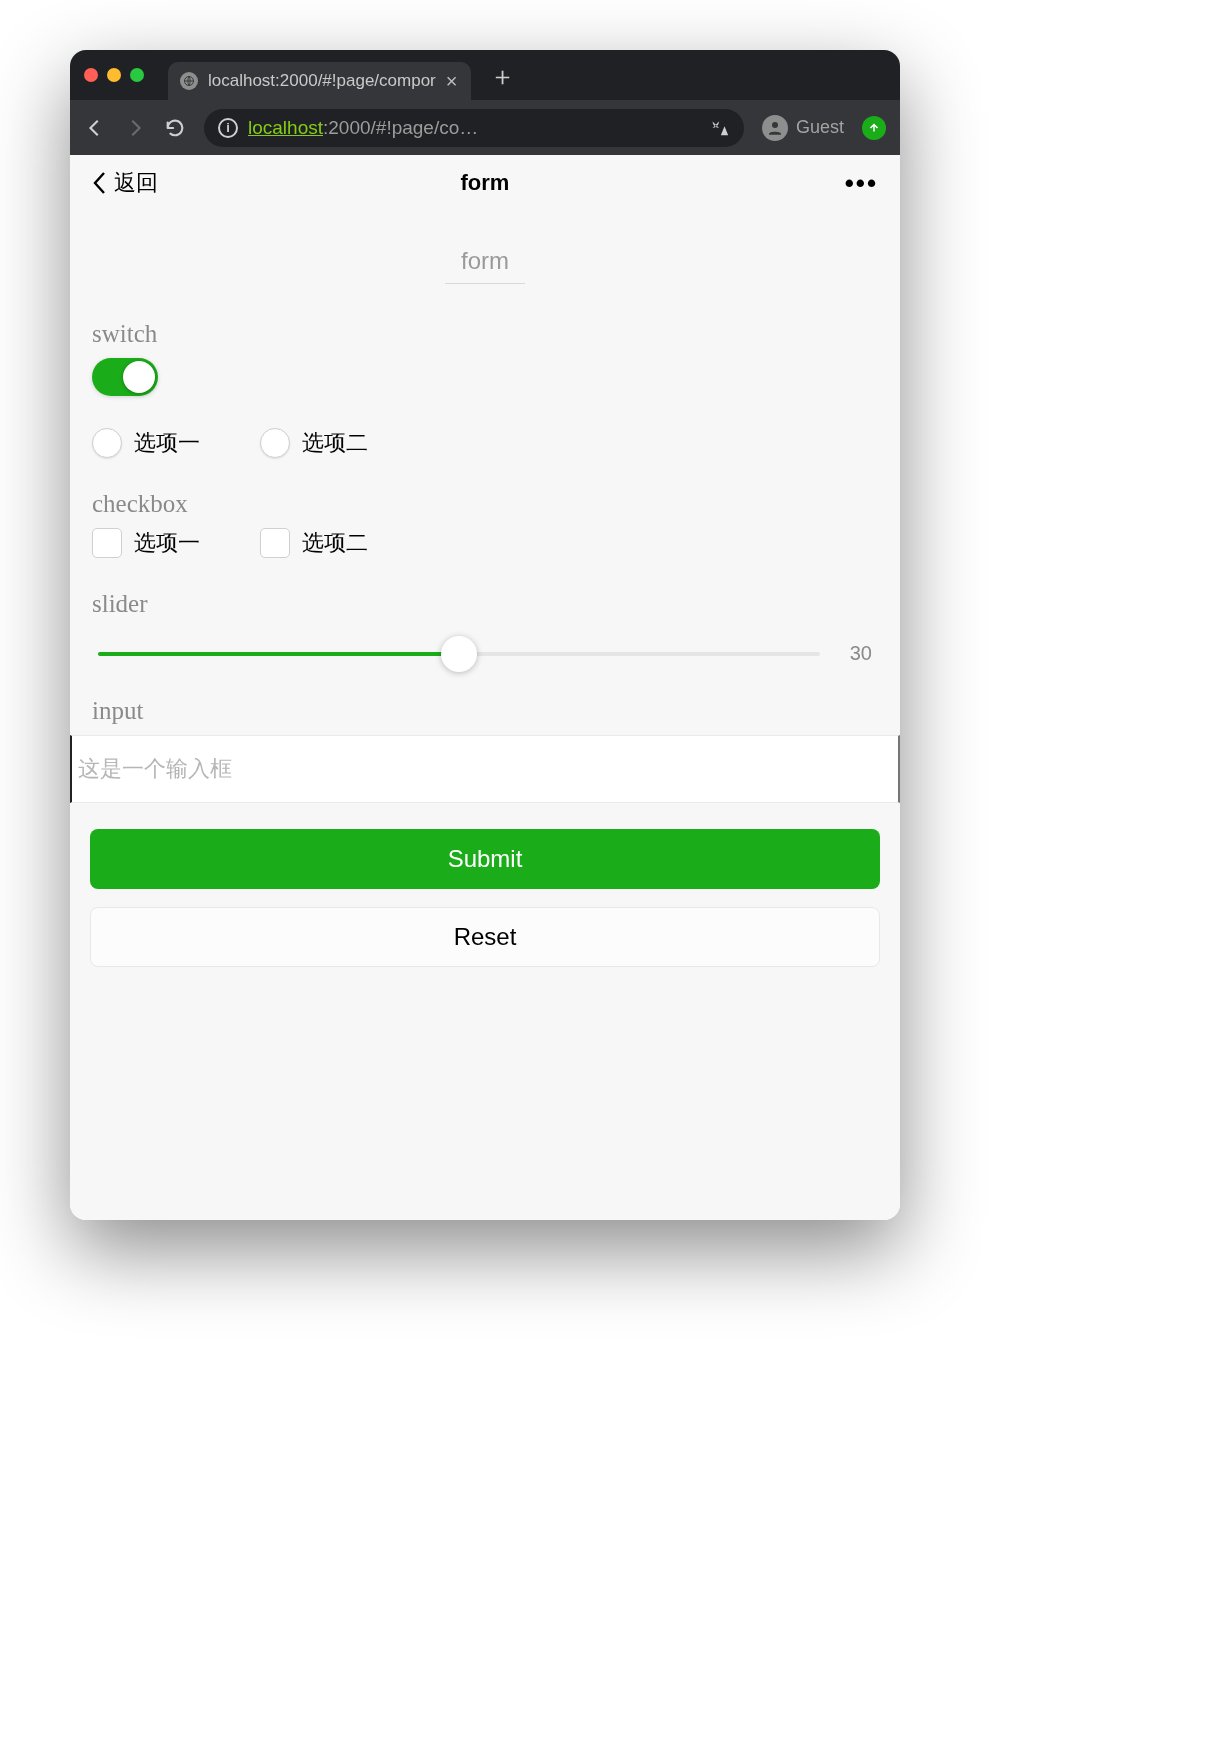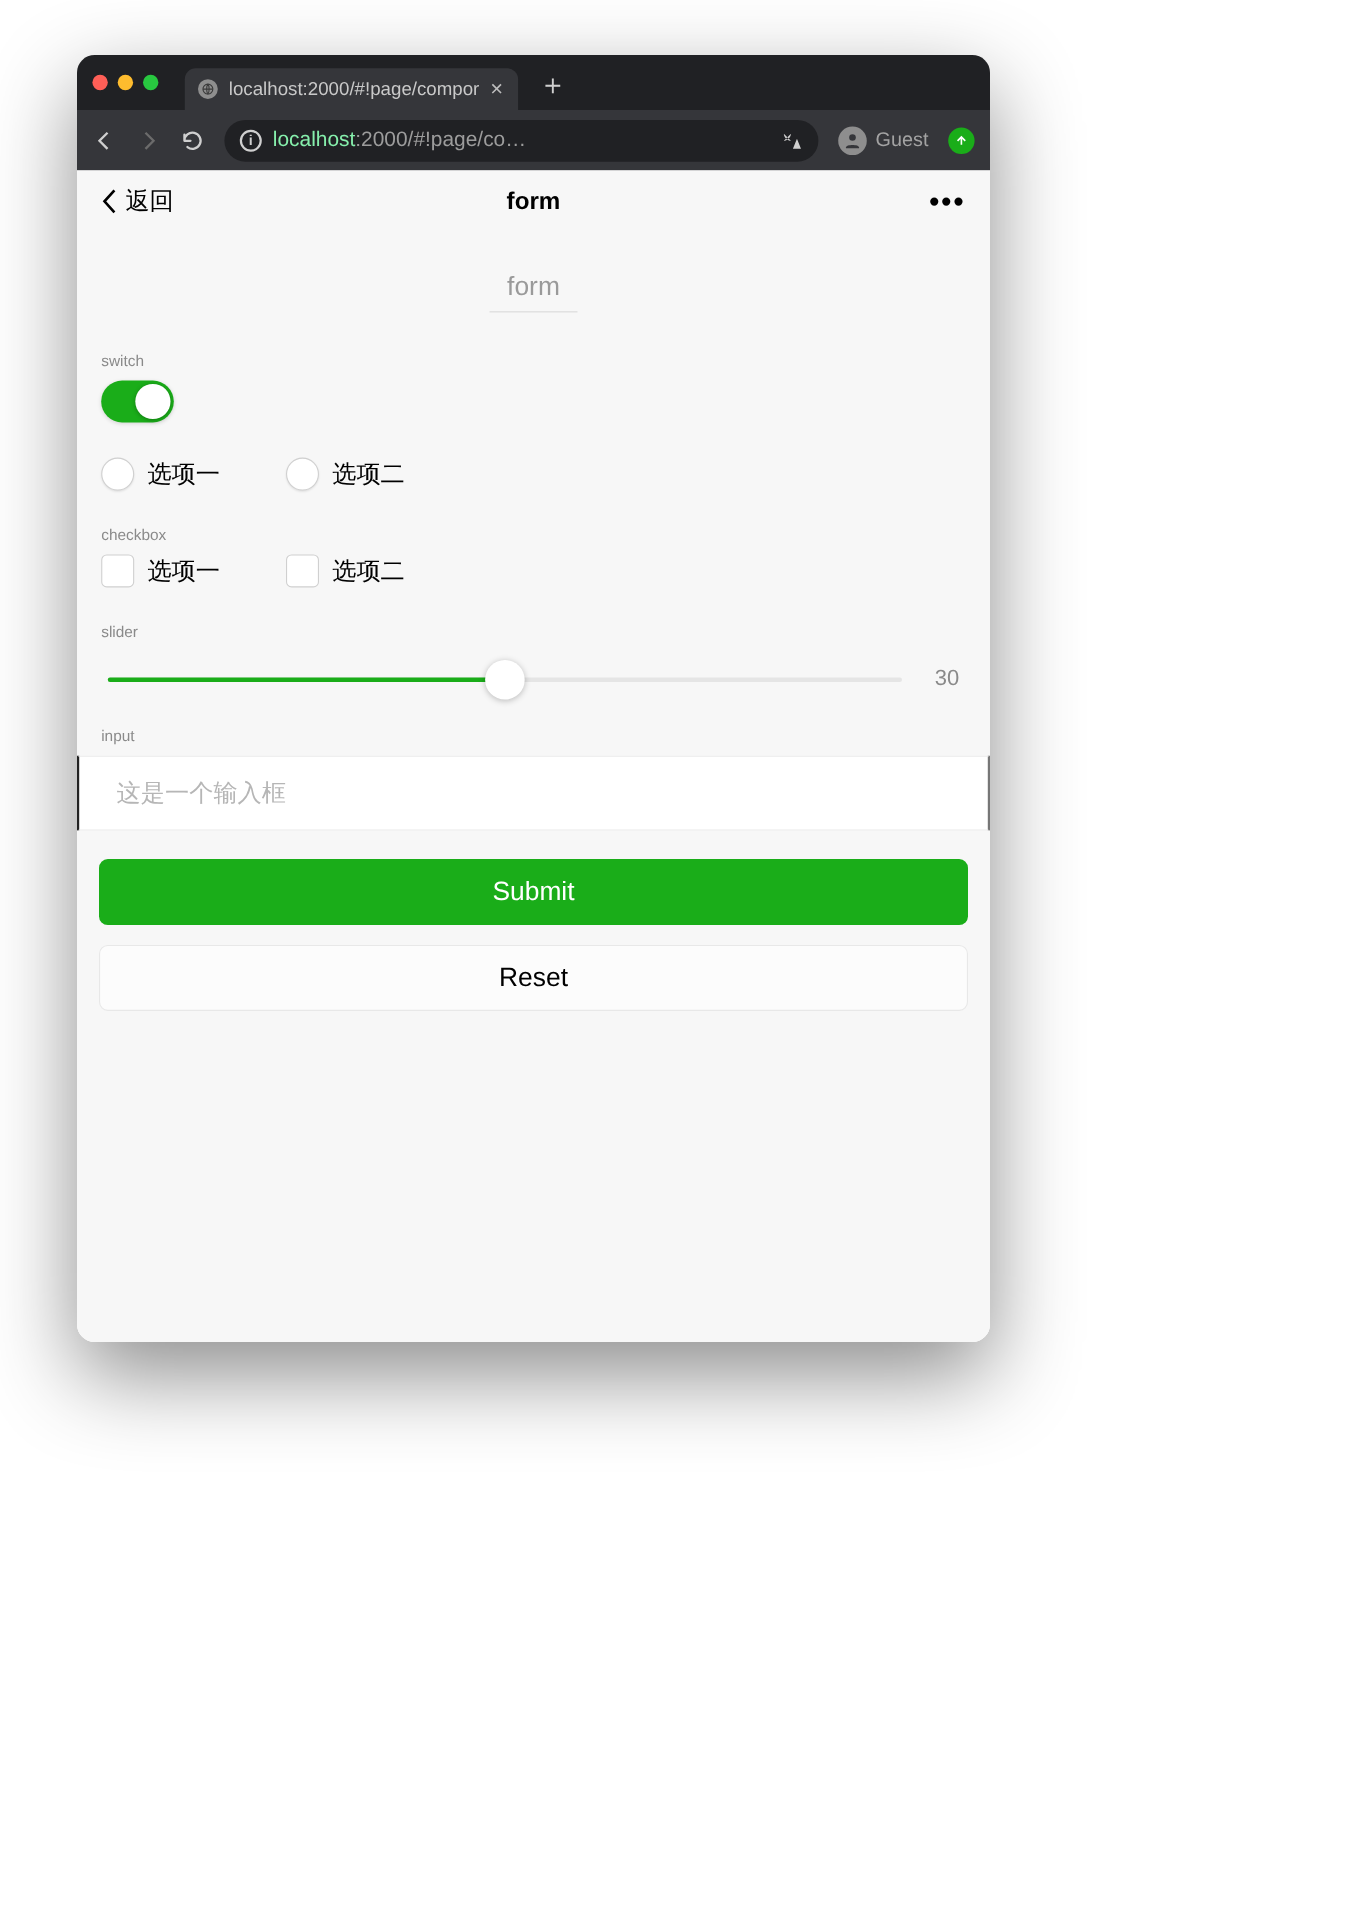--- a/index.html
+++ b/index.html
@@ -85,21 +85,21 @@
     color:#cfcfcf;
     font-size:19px;
     gap:10px;
     overflow:hidden;
   }
   .addressbar .info-icon{
     width:20px;height:20px;border:2px solid #cfcfcf;border-radius:50%;
     display:flex;align-items:center;justify-content:center;
     font-size:13px;font-weight:bold;color:#cfcfcf;flex:none;
   }
-  .addr-host{color:#86efac;}
+  .addr-host{color:#84cc16;text-decoration:underline;}
   .addr-rest{color:#9c9c9c;}
   .translate-icon{
     width:22px;height:22px;flex:none;
     display:flex;align-items:center;justify-content:center;
   }
   .translate-icon svg{width:22px;height:22px;fill:#cfcfcf;}
 
   .avatar{
     display:flex;align-items:center;gap:8px;color:#a3a3a3;font-size:18px;
   }
@@ -132,21 +132,21 @@
 
   .page-heading{
     text-align:center;color:#9a9a9a;font-size:24px;
     padding:36px 0 12px;
   }
   .page-heading-underline{
     width:80px;height:1px;background:#d9d9d9;margin:8px auto 0;
   }
 
   .section{padding:24px 22px 8px;}
-  .section-label{color:#8a8a8a;font-size:14px;margin-bottom:10px;}
+  .section-label{color:#8a8a8a;font-size:25px;margin-bottom:10px;font-family:Liberation Serif, serif;}
 
   
   .switch{
     width:66px;height:38px;border-radius:38px;
     background:#1aad19;position:relative;
     box-shadow:0 1px 4px rgba(0,0,0,.15);
   }
   .switch-knob{
     position:absolute;top:3px;right:3px;
     width:32px;height:32px;border-radius:50%;
@@ -173,21 +173,21 @@
   .slider-thumb{
     position:absolute;left:50%;top:50%;transform:translate(-50%,-50%);
     width:36px;height:36px;border-radius:50%;
     background:#fff;box-shadow:0 1px 6px rgba(0,0,0,.25);
   }
   .slider-value{color:#8a8a8a;font-size:20px;min-width:30px;text-align:right;}
 
   
   .input-field{
     width:100%;background:#fff;border-top:1px solid #eaeaea;border-bottom:1px solid #eaeaea;
-    padding:20px 34px;font-size:22px;color:#b91c1c;
+    padding:20px 6px;font-size:22px;color:#b91c1c;
   }
   .input-field::placeholder{color:#b6b6b6;}
 
   
   .btn-area{padding:26px 20px 0;display:flex;flex-direction:column;gap:18px;}
   .btn{
     width:100%;height:60px;border-radius:8px;
     font-size:24px;display:flex;align-items:center;justify-content:center;
     cursor:pointer;
   }

